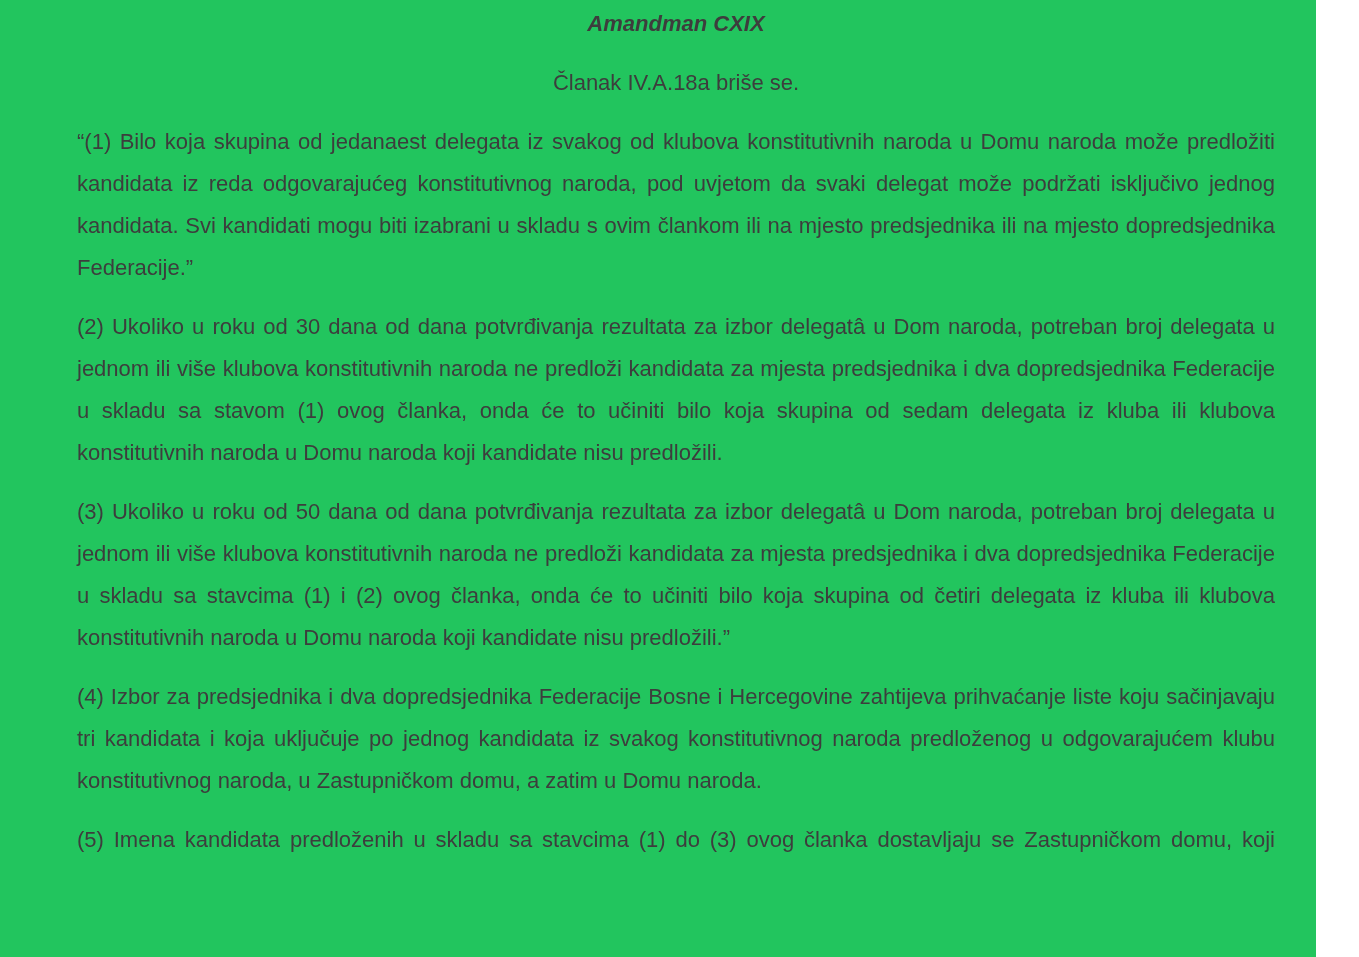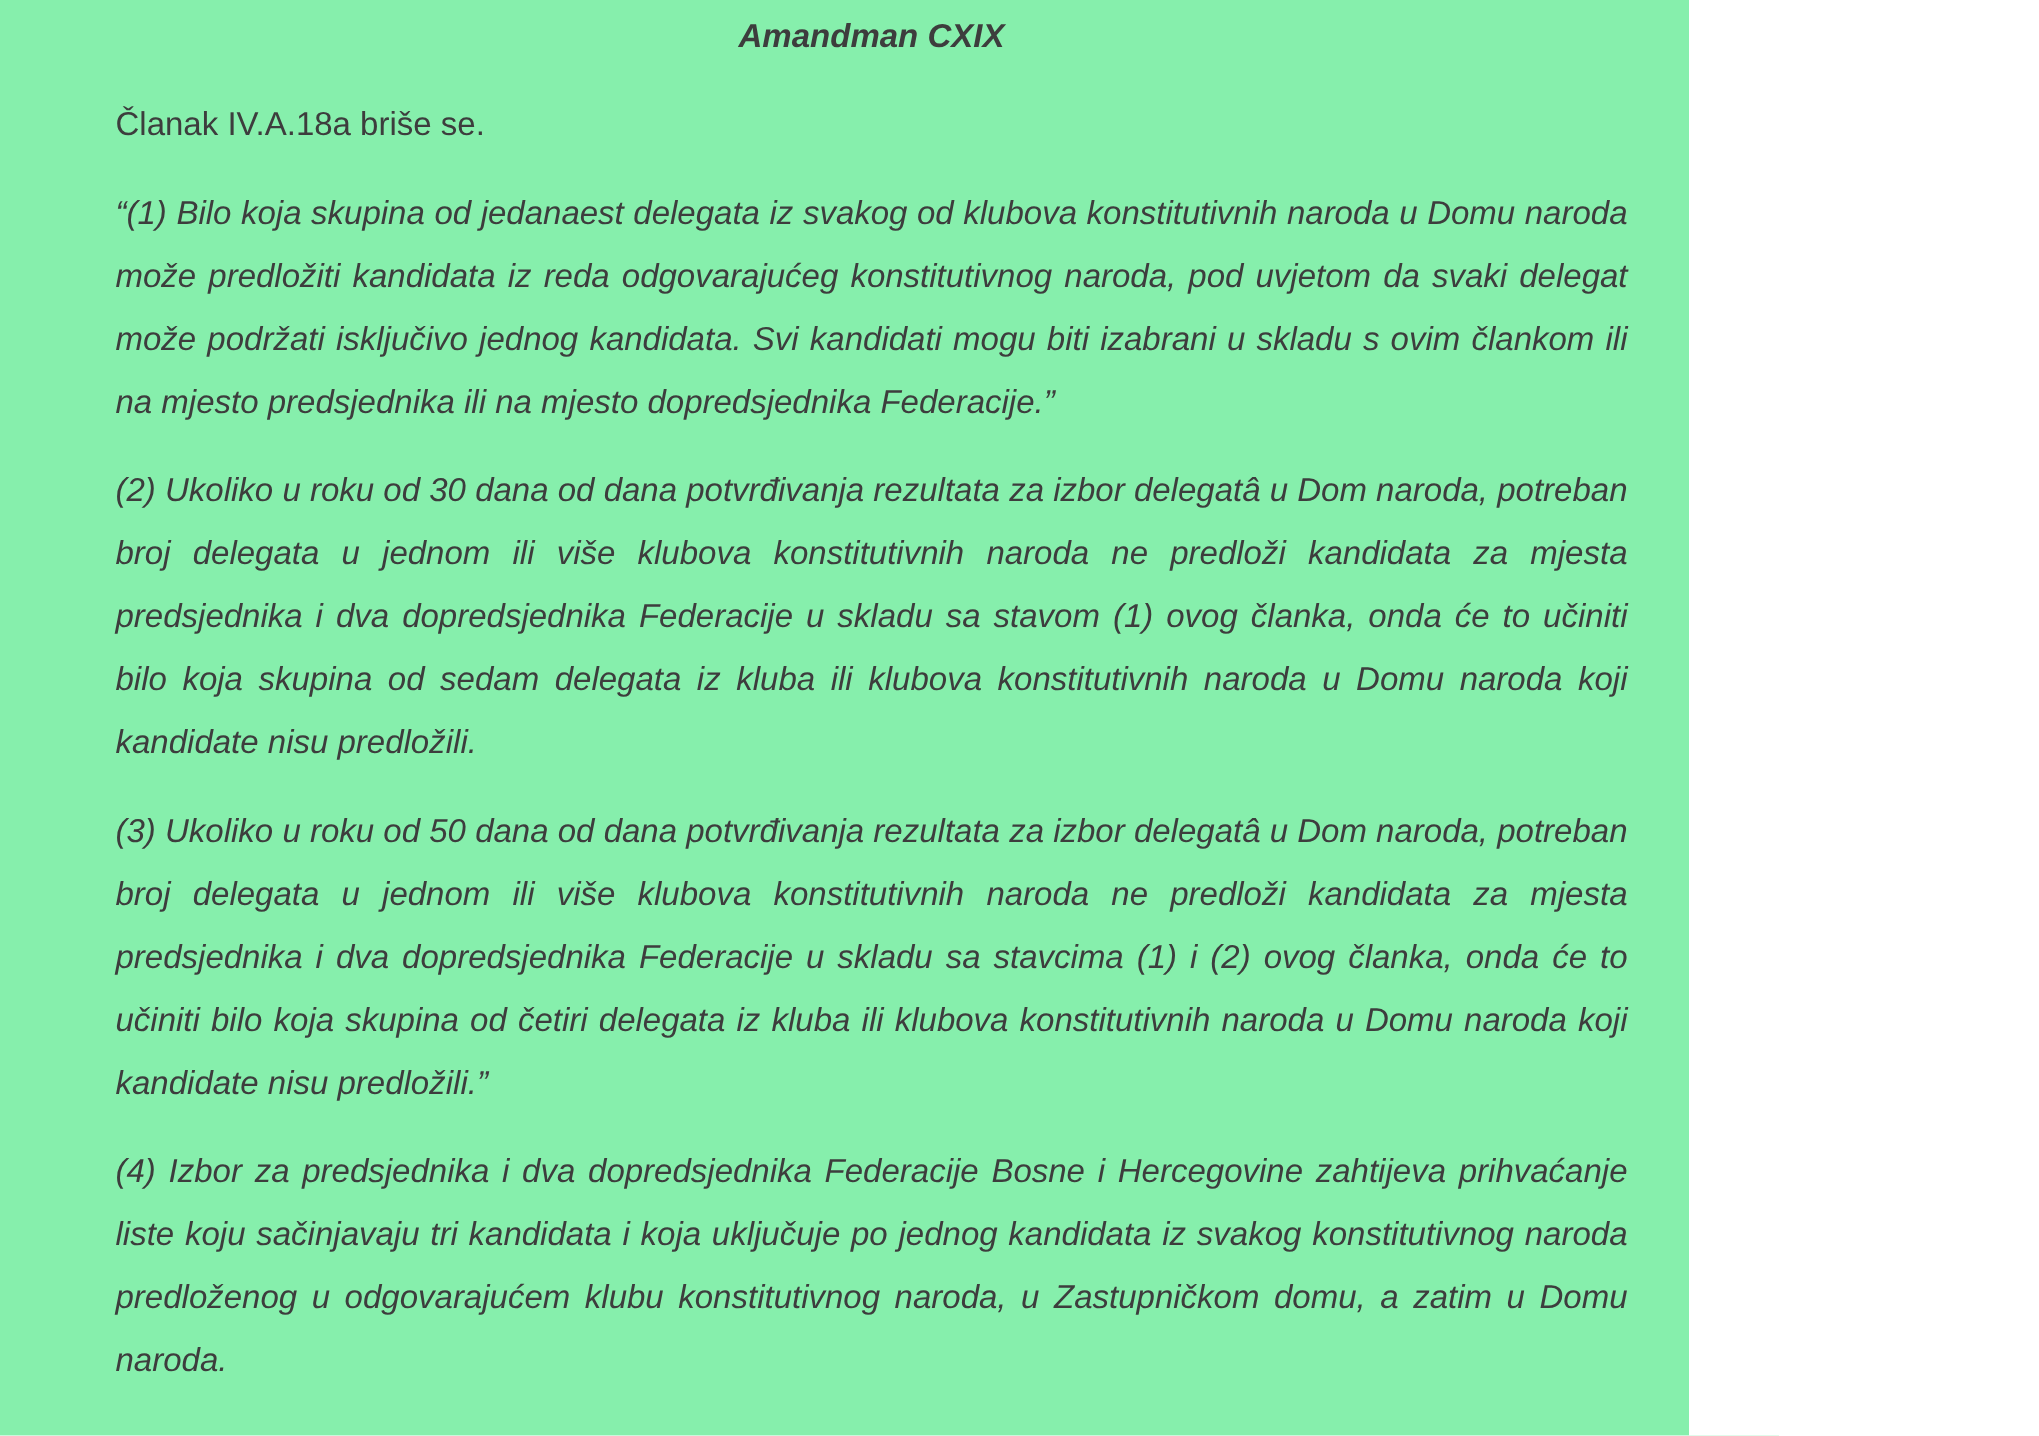--- a/index.html
+++ b/index.html
@@ -1,47 +1,46 @@
 <!DOCTYPE html>
 <html><head>
 <meta charset="utf-8">
 <style>
   * { margin: 0; padding: 0; box-sizing: border-box; }
   html, body { background: #ffffff; }
 
   .page {
     position: relative;
-    width: 1126px;
+    width: 1316px;
     height: 957px;
     overflow: hidden;
-    background: #86efac;
+    background: #22c55e;
     color: #3d3d3d;
     font-family: "Liberation Sans", "DejaVu Sans", sans-serif;
     font-size: 22px;
     line-height: 42px;
     padding: 3px 41px 0 77px;
     -webkit-font-smoothing: antialiased;
   }
 
   .block { margin: 0 0 17px 0; }
 
   .heading {
     text-align: center;
     font-weight: bold;
     font-style: italic;
     font-size: 22px;
     line-height: 42px;
   }
 
-  .plain { text-align: left; }
+  .plain { text-align: center; }
 
   .justified {
     text-align: justify;
     text-justify: inter-word;
-    font-style: italic;
   }
 
   
   .clipped {
     text-align: justify;
     text-align-last: justify;
     margin-bottom: 0;
   }
 </style>
 </head>

